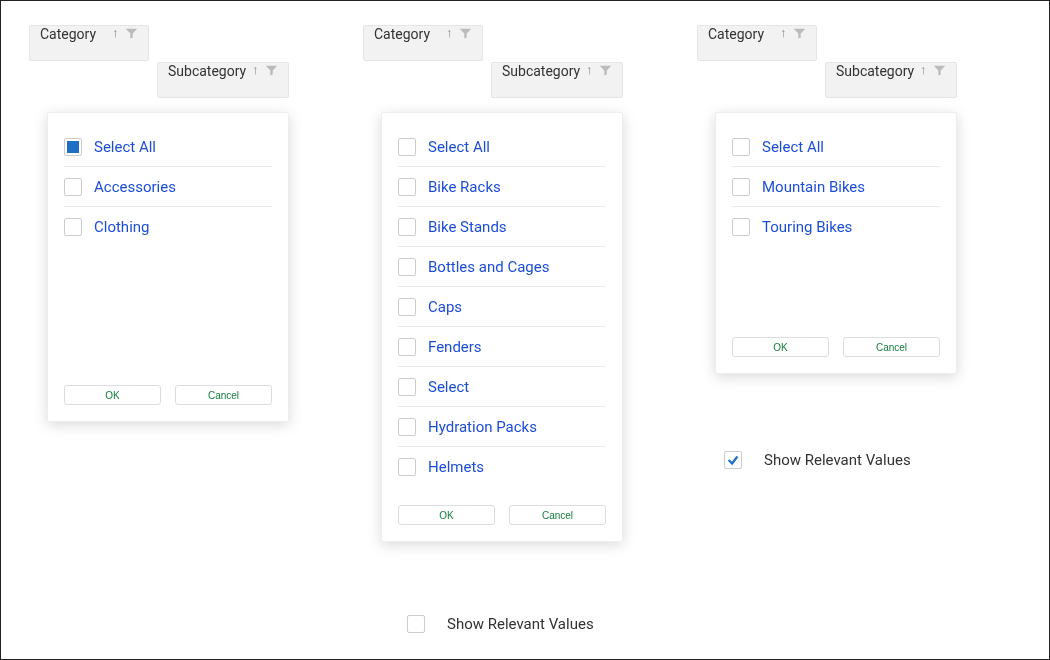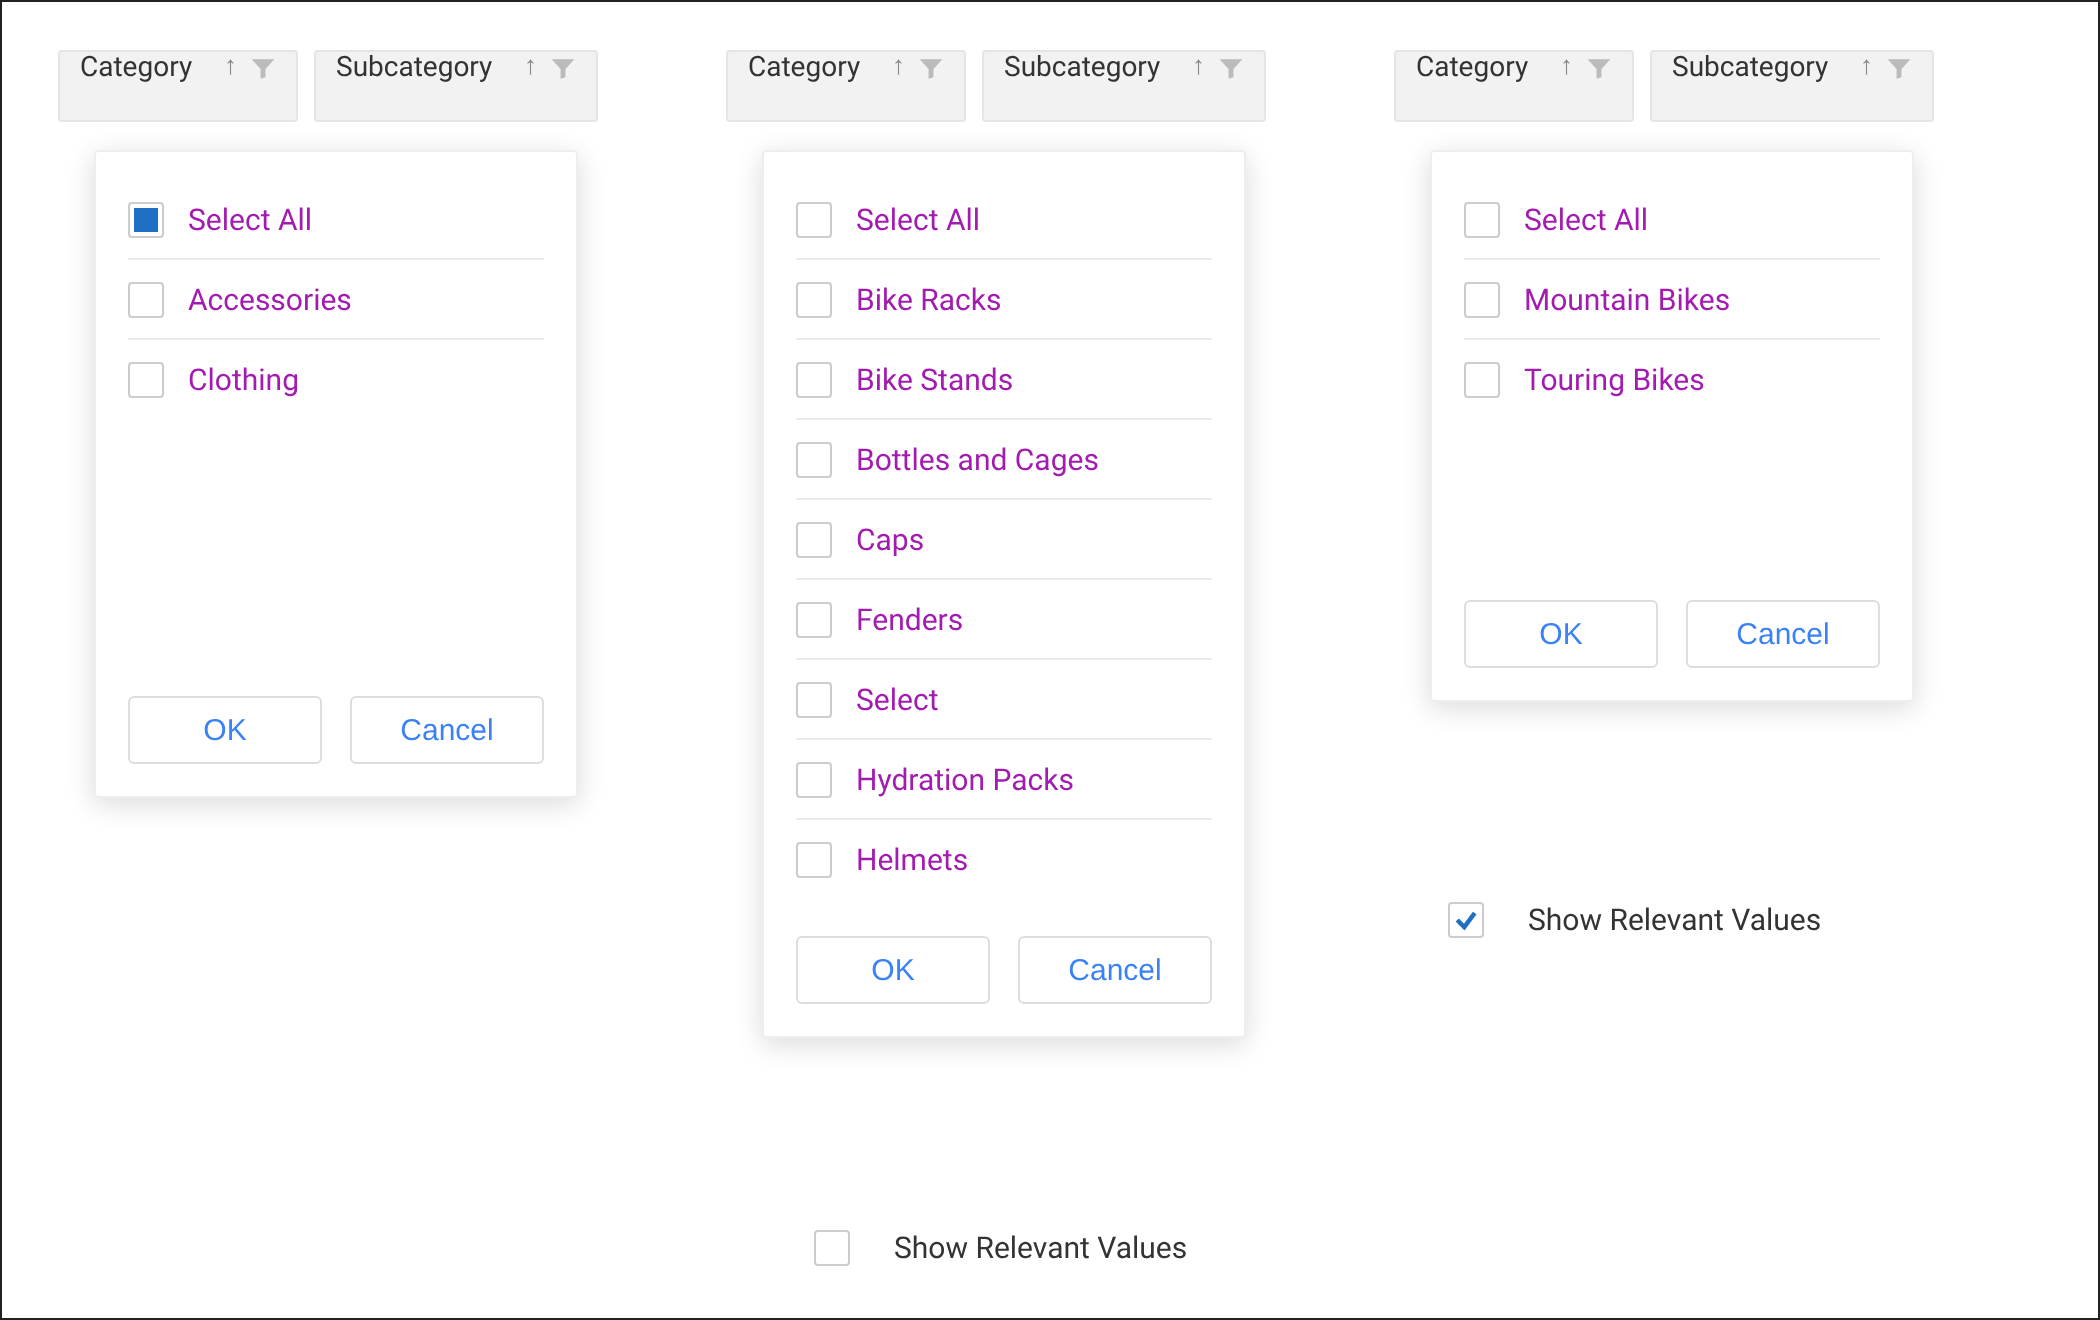--- a/index.html
+++ b/index.html
@@ -36,21 +36,21 @@
     border-radius: 2px;
     height: 36px;
     padding: 0 10px;
     display: flex;
     align-items: flex-start;
     font-size: 14px;
     color: #333;
     cursor: pointer;
   }
   .hdr-cell.cat { width: 120px; }
-  .hdr-cell.sub { width: 142px; }
+  .hdr-cell.sub { width: 132px; margin-top: 37px; }
   .hdr-label { flex: 1 1 auto; }
   .hdr-icons { display:flex; align-items:center; gap:4px; color:#999; }
   .hdr-arrow {
     width: 8px;
     display:inline-block;
     color:#888;
     font-size: 13px;
     transform: translateY(-1px);
   }
   .hdr-funnel {
@@ -102,31 +102,31 @@
   .chk.indeterminate::after{
     content:"";
     display:block;
     width:12px; height:12px;
     background:#1f6fc4;
   }
   .chk.checked svg { width:14px; height:14px; stroke:#1f6fc4; stroke-width:2.6; fill:none; }
   .chk svg { display:none; }
   .chk.checked svg { display:block; }
 
-  .item-label { color:#a21caf; font-size:15px; }
+  .item-label { color:#1d4ed8; font-size:15px; }
 
   .btn-row { display:flex; gap:14px; }
   .btn {
     flex:1;
-    height:34px;
+    height:20px;
     border:1px solid #ddd;
     background:#fff;
     border-radius:3px;
-    font-size:15px;
-    color:#3b82f6;
+    font-size:10px;
+    color:#15803d;
     cursor:pointer;
   }
 
   
   .gap1 { height: 120px; }
   .gap3 { height: 72px; }
 
   
   .srv {
     position:absolute;

